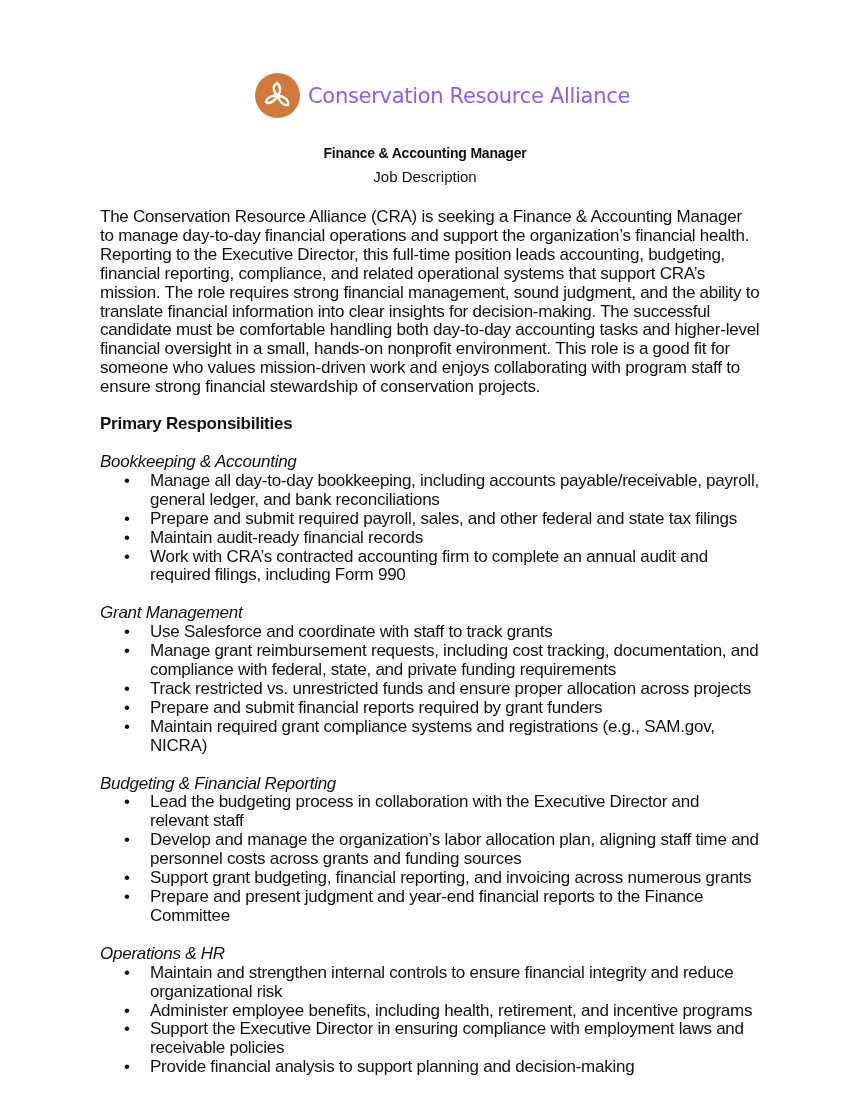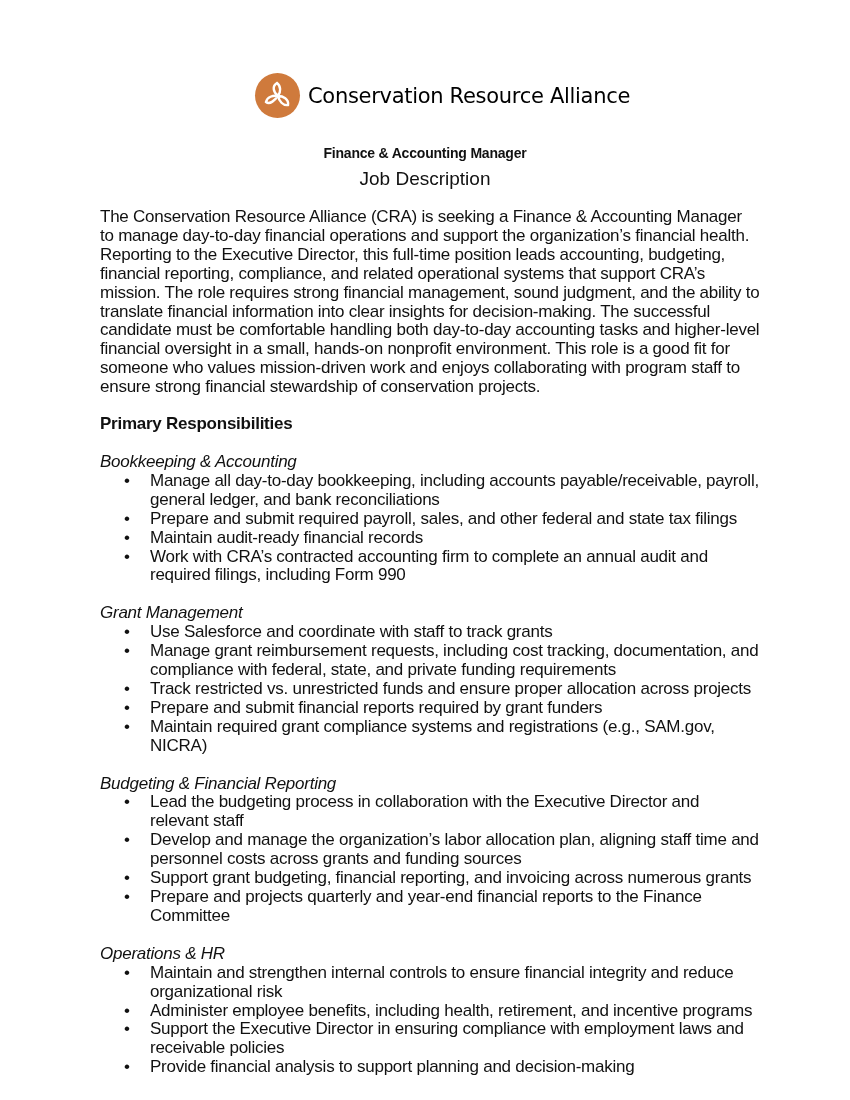--- a/index.html
+++ b/index.html
@@ -10,30 +10,30 @@
     }
     .logo {
       position: absolute; top: 73px; left: 255px;
       display: flex; align-items: center; gap: 8px;
     }
     .logo-mark {
       width: 45px; height: 45px; border-radius: 50%;
       background: #cf7a3c; display: flex; align-items: center; justify-content: center;
     }
     .logo-text {
-      font-size: 21px; color: #000000; letter-spacing: -0.3px;
+      font-size: 21px; color: #8b5cf6; letter-spacing: -0.3px;
       font-family: "DejaVu Sans", sans-serif; font-weight: normal; text-align: right;
     }
     .title {
       position: absolute; top: 145px; left: 0; width: 850px; text-align: center;
       font-size: 14px; font-weight: bold; letter-spacing: -0.2px;
     }
     .subtitle {
       position: absolute; top: 168px; left: 0; width: 850px; text-align: center;
-      font-size: 19px;
+      font-size: 15px;
     }
     .content {
       position: absolute; top: 208px; left: 100px; width: 660px;
       font-size: 17px; line-height: 18.9px; letter-spacing: -0.25px;
     }
     .intro { margin: 0; }
     .section-heading { font-weight: bold; margin: 18px 0 0 0; }
     .subheading { font-style: italic; margin: 19px 0 0 0; }
     .subheading.first { margin-top: 19px; }
     ul { margin: 0; padding: 0; list-style: none; }
@@ -81,21 +81,21 @@
     <li>Track restricted vs. unrestricted funds and ensure proper allocation across projects</li>
     <li>Prepare and submit financial reports required by grant funders</li>
     <li>Maintain required grant compliance systems and registrations (e.g., SAM.gov, NICRA)</li>
   </ul>
 
   <p class="subheading">Budgeting &amp; Financial Reporting</p>
   <ul>
     <li>Lead the budgeting process in collaboration with the Executive Director and relevant staff</li>
     <li>Develop and manage the organization’s labor allocation plan, aligning staff time and personnel costs across grants and funding sources</li>
     <li>Support grant budgeting, financial reporting, and invoicing across numerous grants</li>
-    <li>Prepare and projects quarterly and year-end financial reports to the Finance Committee</li>
+    <li>Prepare and present judgment and year-end financial reports to the Finance Committee</li>
   </ul>
 
   <p class="subheading">Operations &amp; HR</p>
   <ul>
     <li>Maintain and strengthen internal controls to ensure financial integrity and reduce organizational risk</li>
     <li>Administer employee benefits, including health, retirement, and incentive programs</li>
     <li>Support the Executive Director in ensuring compliance with employment laws and receivable policies</li>
     <li>Provide financial analysis to support planning and decision-making</li>
   </ul>
 </div>

